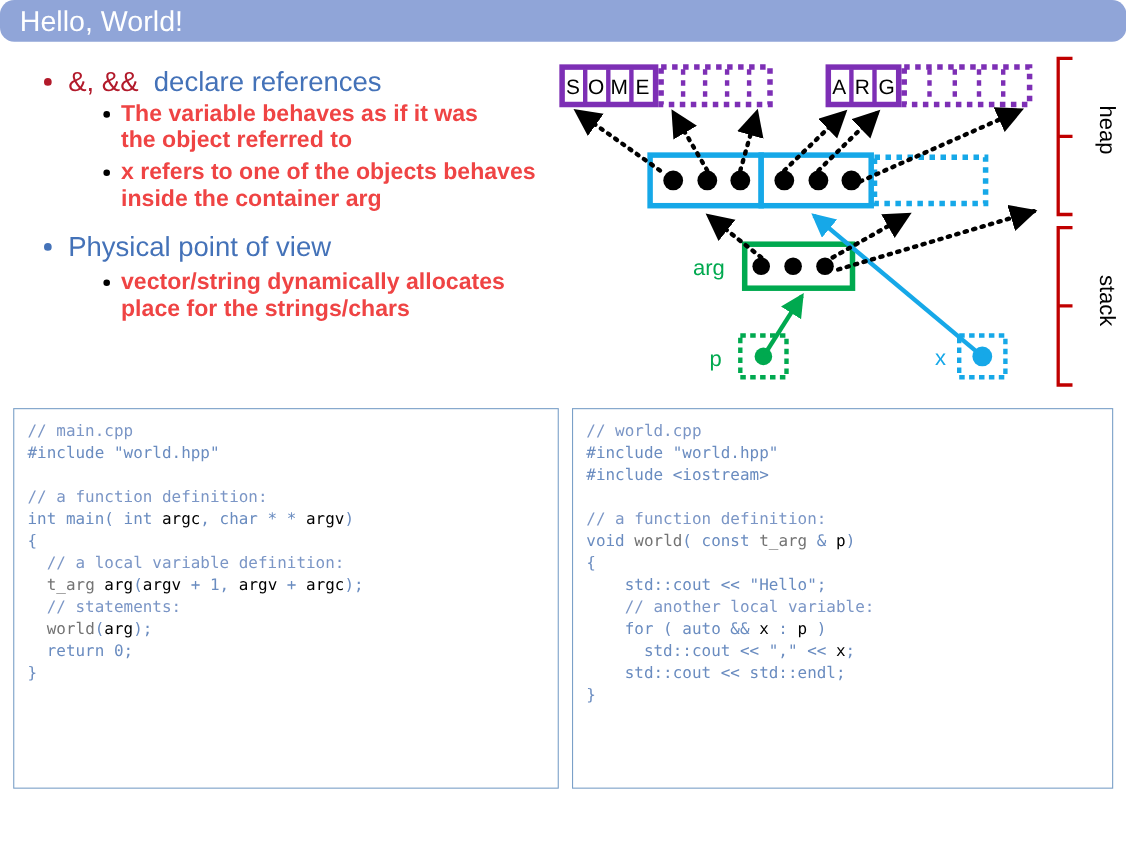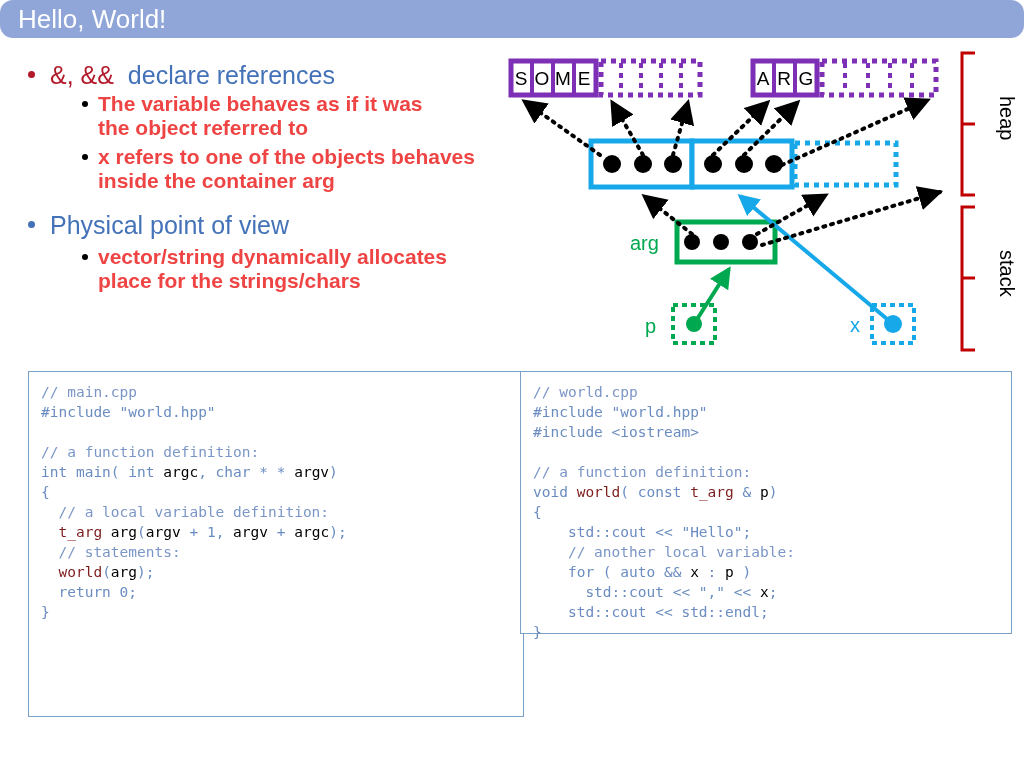--- a/index.html
+++ b/index.html
@@ -26,21 +26,21 @@
   #title-text {
     position: absolute; left: 18px; top: 4px;
     font-size: 26px; color: #ffffff;
     font-family: "Liberation Sans", sans-serif;
     letter-spacing: 0px;
     white-space: nowrap;
   }
 
   
   #bullets {
-    position: absolute; left: 16px; top: 60px;
+    position: absolute; left: 28px; top: 60px;
     width: 500px;
   }
   .l1 {
     position: relative;
     padding-left: 34px;
     font-size: 25px;
     line-height: 30px;
     margin-bottom: 2px;
     color: #4472b8;
   }
@@ -72,25 +72,25 @@
     position: absolute;
     border: 1px solid #7ba0c8;
     background: #ffffff;
     font-family: "DejaVu Sans Mono", monospace;
     font-size: 14.5px;
     line-height: 20px;
     padding: 10px 12px;
     white-space: pre;
     color: #6a8cc0;
   }
-  #code-left  { left: 28px;  top: 371px; width: 496px; height: 346px; }
-  #code-right { left: 520px; top: 371px; width: 492px; height: 263px; }
+  #code-left  { left: 12px;  top: 371px; width: 496px; height: 346px; }
+  #code-right { left: 520px; top: 371px; width: 492px; height: 346px; }
   .c-comment { color: #7b96c6; }
   .c-plain   { color: #6a8cc0; }
-  .c-type    { color: #7f1d1d; }
+  .c-type    { color: #737373; }
   .c-var     { color: #000000; }
 
   
   #diagram {
     position: absolute; left: 0; top: 0;
     width: 1024px; height: 768px;
     pointer-events: none;
   }
 </style>
 </head>

